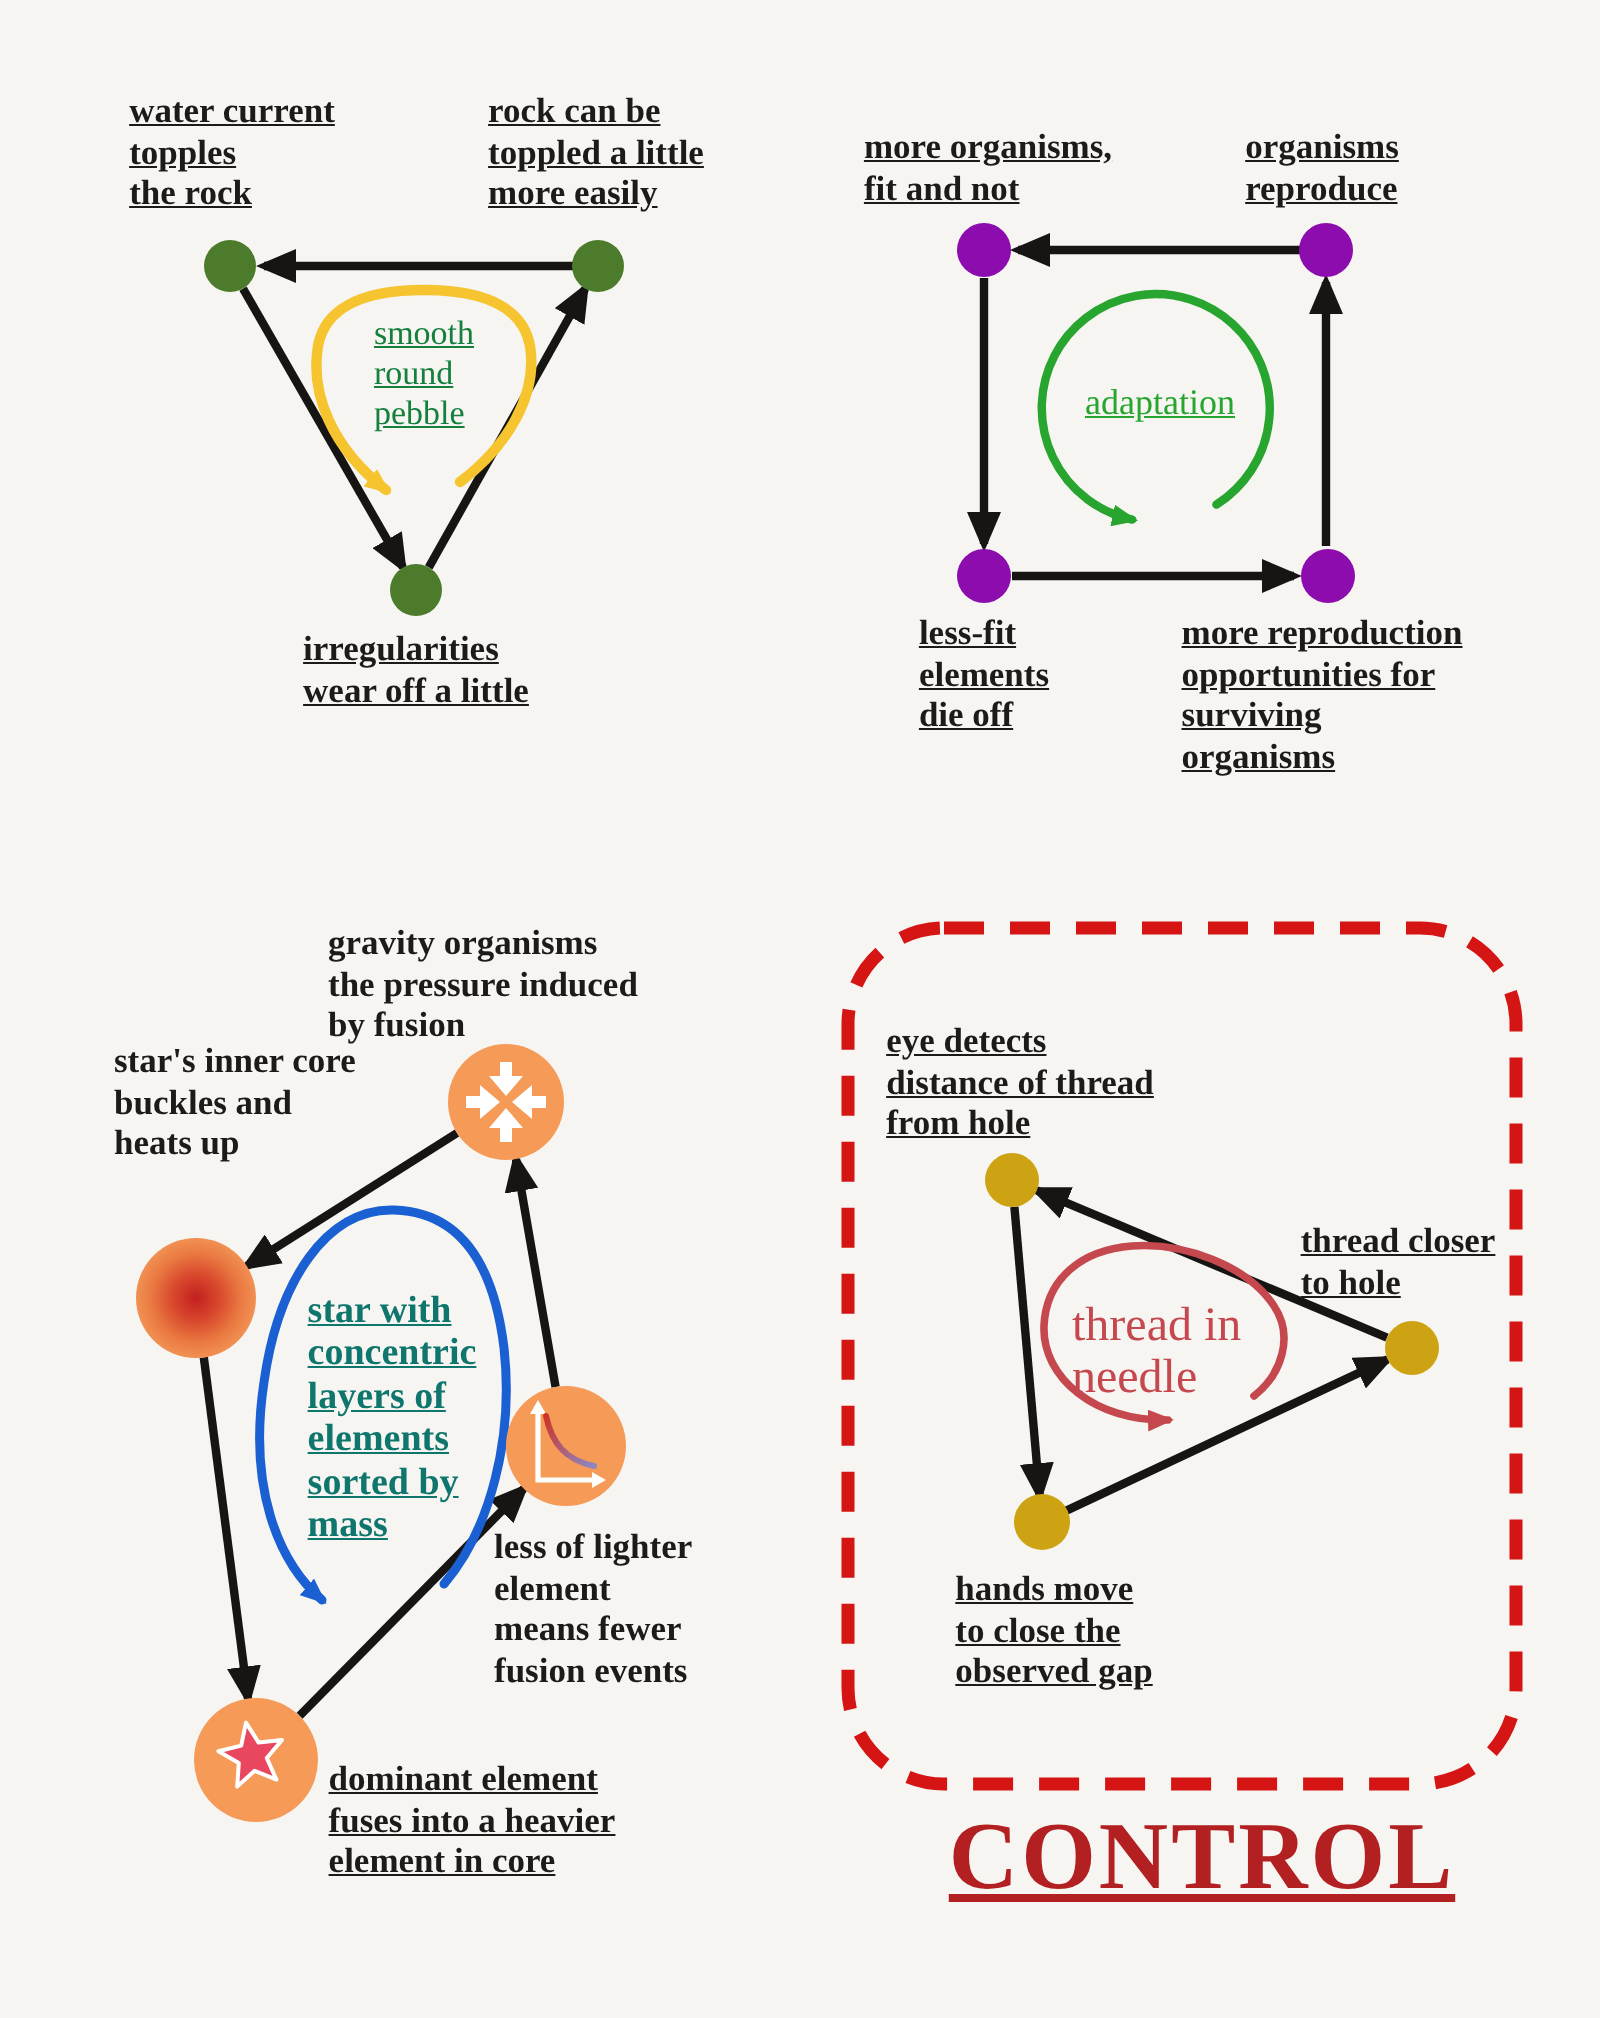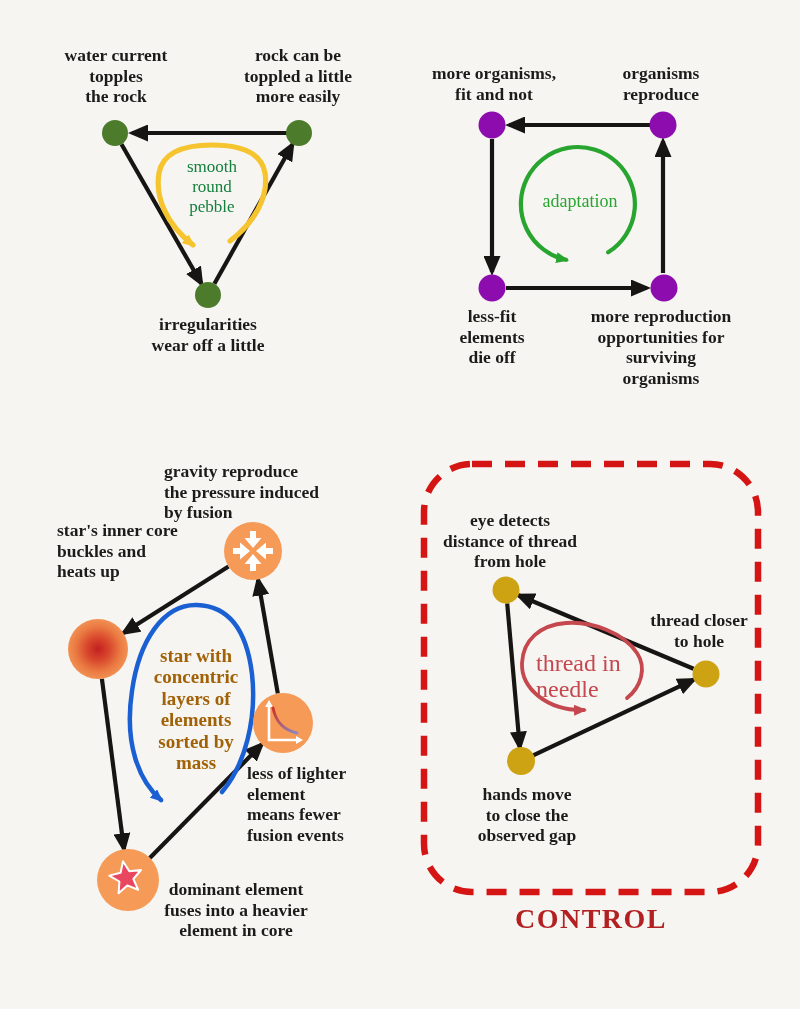--- a/index.html
+++ b/index.html
@@ -2,27 +2,27 @@
 <html><head>
 <meta charset="utf-8">
 <style>
   html,body{margin:0;padding:0;background:#f6f5f2;}
   .canvas{position:relative;width:800px;height:1009px;background:#f6f5f2;overflow:hidden;
           font-family:"Liberation Serif","DejaVu Serif",serif;}
   .gfx{position:absolute;left:0;top:0;}
   .panel{display:contents;}
   .lbl{position:absolute;font-weight:700;font-size:17.5px;line-height:1.18;color:#1d1b19;
        white-space:pre-line;width:max-content;}
-  .center{transform:translateX(-50%);text-align:center;}
+  .center{transform:translateX(-50%);text-decoration:underline;}
   .loop-label{font-weight:400;}
   .pebble-loop-label{color:#15803d;font-size:17px;line-height:1.18;}
   .adaptation-loop-label{color:#27a52f;font-size:18px;}
-  .star-loop-label{color:#a16207;font-size:19px;line-height:1.13;font-weight:700;}
+  .star-loop-label{color:#0f766e;font-size:19px;line-height:1.13;font-weight:700;}
   .control-loop-label{color:#c4484e;font-size:24px;line-height:1.1;}
-  .caption{color:#b32021;font-size:28px;font-weight:700;letter-spacing:1.5px;line-height:1;}
+  .caption{color:#b32021;font-size:48px;font-weight:700;letter-spacing:1.5px;line-height:1;margin-left:10px;}
 </style>
 </head>
 <body>
 
 <div class="canvas">
 
   <svg class="gfx" width="800" height="1009" viewBox="0 0 800 1009">
     <defs>
       <marker id="mBlack" markerWidth="20" markerHeight="17" refX="16" refY="8.5" orient="auto" markerUnits="userSpaceOnUse">
         <path d="M0,0 L20,8.5 L0,17 Z" fill="#161513"></path>
@@ -146,21 +146,21 @@
 elements
 die off</div>
     <div class="lbl center" style="left:661px;top:306px">more reproduction
 opportunities for
 surviving
 organisms</div>
     <div class="lbl center loop-label adaptation-loop-label" style="left:580px;top:191px">adaptation</div>
   </div>
 
   <div class="panel">
-    <div class="lbl" style="left:164px;top:461px">gravity reproduce
+    <div class="lbl" style="left:164px;top:461px">gravity organisms
 the pressure induced
 by fusion</div>
     <div class="lbl" style="left:57px;top:520px">star's inner core
 buckles and
 heats up</div>
     <div class="lbl" style="left:247px;top:763px">less of lighter
 element
 means fewer
 fusion events</div>
     <div class="lbl center" style="left:236px;top:879px">dominant element

